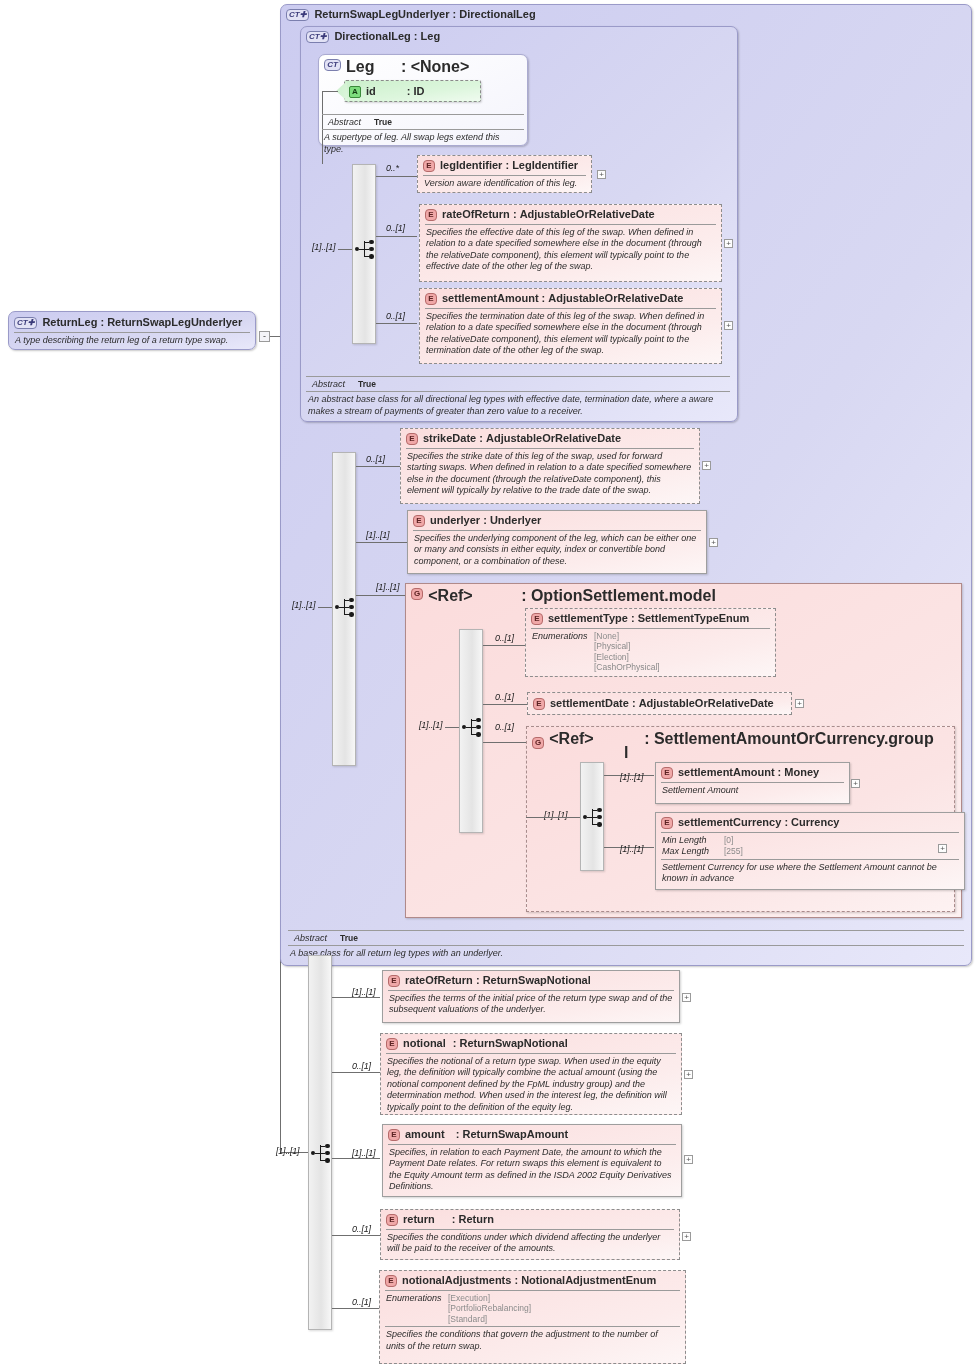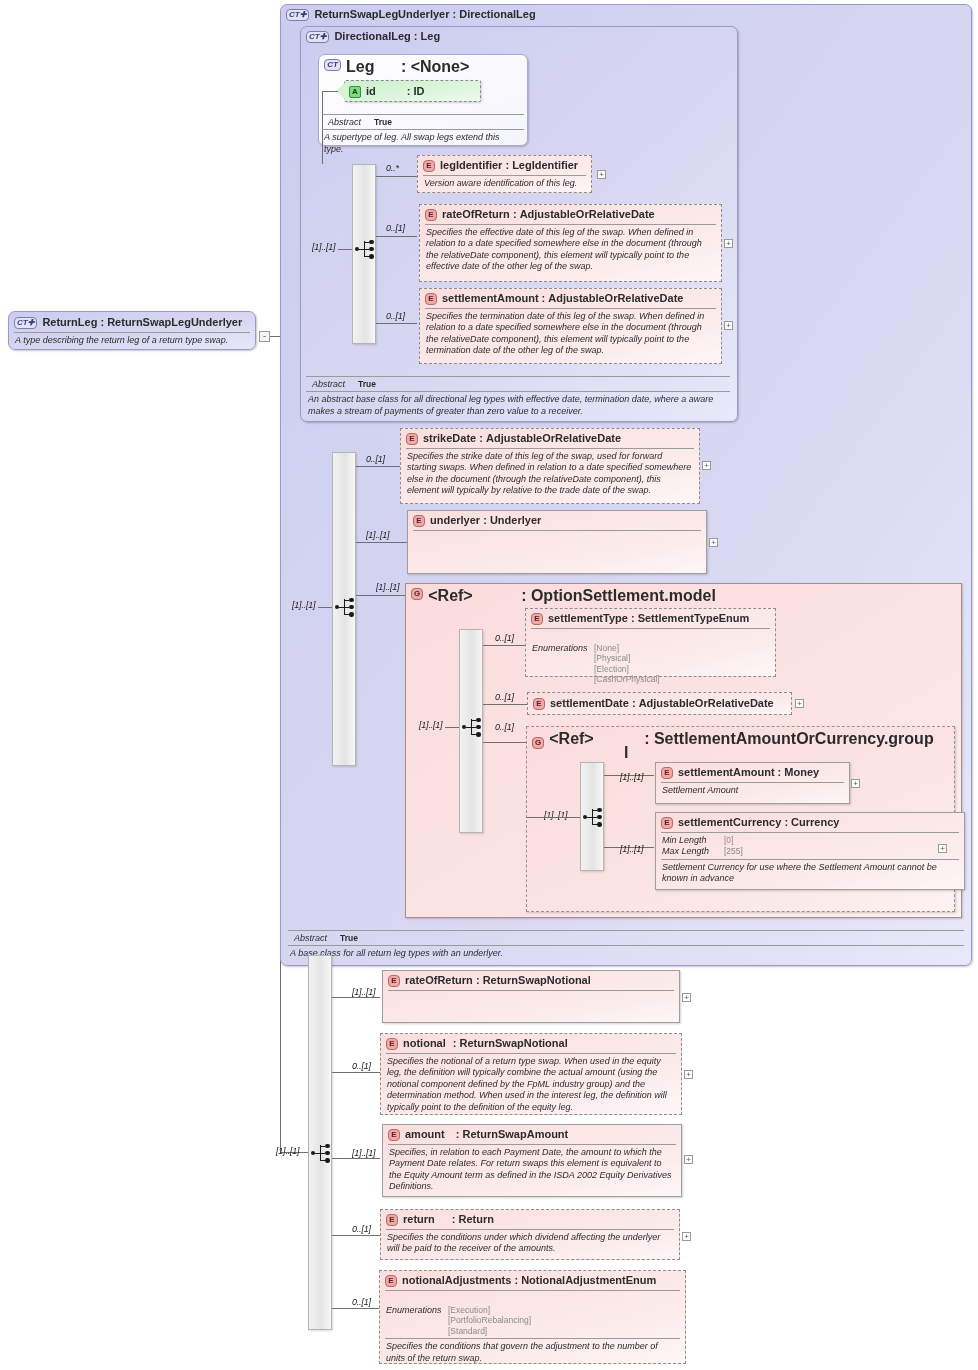--- a/index.html
+++ b/index.html
@@ -85,21 +85,21 @@
   .gbox.dash{border:1px dashed #a88c8c;}
 
   
   .sep{border-top:1px solid #9a9a9a;margin:0 5px;}
   .desc{
     font-size:9px;font-style:italic;color:#2c2c2c;
     padding:2px 6px 3px 6px;line-height:11.5px;
   }
   .facetrow{
     font-size:9px;color:#2c2c2c;padding:2px 6px 2px 6px;
-    display:flex;line-height:11px;margin-top:12px;
+    display:flex;line-height:11px;
   }
   .facetrow .k{font-style:italic;flex:0 0 auto;width:62px;}
   .facetrow .vals{color:#8b8b8b;font-size:8.5px;font-style:normal;}
   .facetrow .vals div{line-height:10.5px;}
   .minmax{font-size:9px;padding:2px 6px 2px 6px;color:#2c2c2c;line-height:11px;}
   .minmax .ln{display:flex;}
   .minmax .k{font-style:italic;width:62px;flex:0 0 auto;}
   .minmax .v{color:#8b8b8b;font-size:8.5px;}
 
   .abstractrow{
@@ -356,20 +356,21 @@
   <div class="ln-h" style="left:356px;top:542px;width:52px;"></div>
   <div class="card" style="left:366px;top:530px;">[1]..[1]</div>
   <div class="box ebox" style="left:407px;top:510px;width:300px;height:64px;">
     <div class="hdr">
       <span class="chip e">E</span>
       <span class="nm">underlyer</span>
       <span class="ty"> : </span>
       <span class="ty">Underlyer</span>
     </div>
     <div class="sep"></div>
+    <div class="desc">Specifies the underlying component of the leg, which can be either one or many and consists in either equity, index or convertible bond component, or a combination of these.</div>
   </div>
   <div class="expand" style="left:709px;top:538px;">
     <span>+</span>
   </div>
 
   <div class="ln-h" style="left:356px;top:595px;width:50px;"></div>
   <div class="card" style="left:376px;top:582px;">[1]..[1]</div>
   <div class="box gbox" style="left:405px;top:583px;width:557px;height:335px;">
     <div class="hdr">
       <span class="chip g">G</span>
@@ -513,20 +514,21 @@
   <div class="ln-h" style="left:332px;top:997px;width:48px;"></div>
   <div class="card" style="left:352px;top:987px;">[1]..[1]</div>
   <div class="box ebox" style="left:382px;top:970px;width:298px;height:53px;">
     <div class="hdr">
       <span class="chip e">E</span>
       <span class="nm">rateOfReturn</span>
       <span class="ty"> : </span>
       <span class="ty">ReturnSwapNotional</span>
     </div>
     <div class="sep"></div>
+    <div class="desc">Specifies the terms of the initial price of the return type swap and of the subsequent valuations of the underlyer.</div>
   </div>
   <div class="expand" style="left:682px;top:993px;">
     <span>+</span>
   </div>
 
   <div class="ln-h" style="left:332px;top:1072px;width:48px;"></div>
   <div class="card" style="left:352px;top:1061px;">0..[1]</div>
   <div class="box ebox opt" style="left:380px;top:1033px;width:302px;height:82px;">
     <div class="hdr">
       <span class="chip e">E</span>

